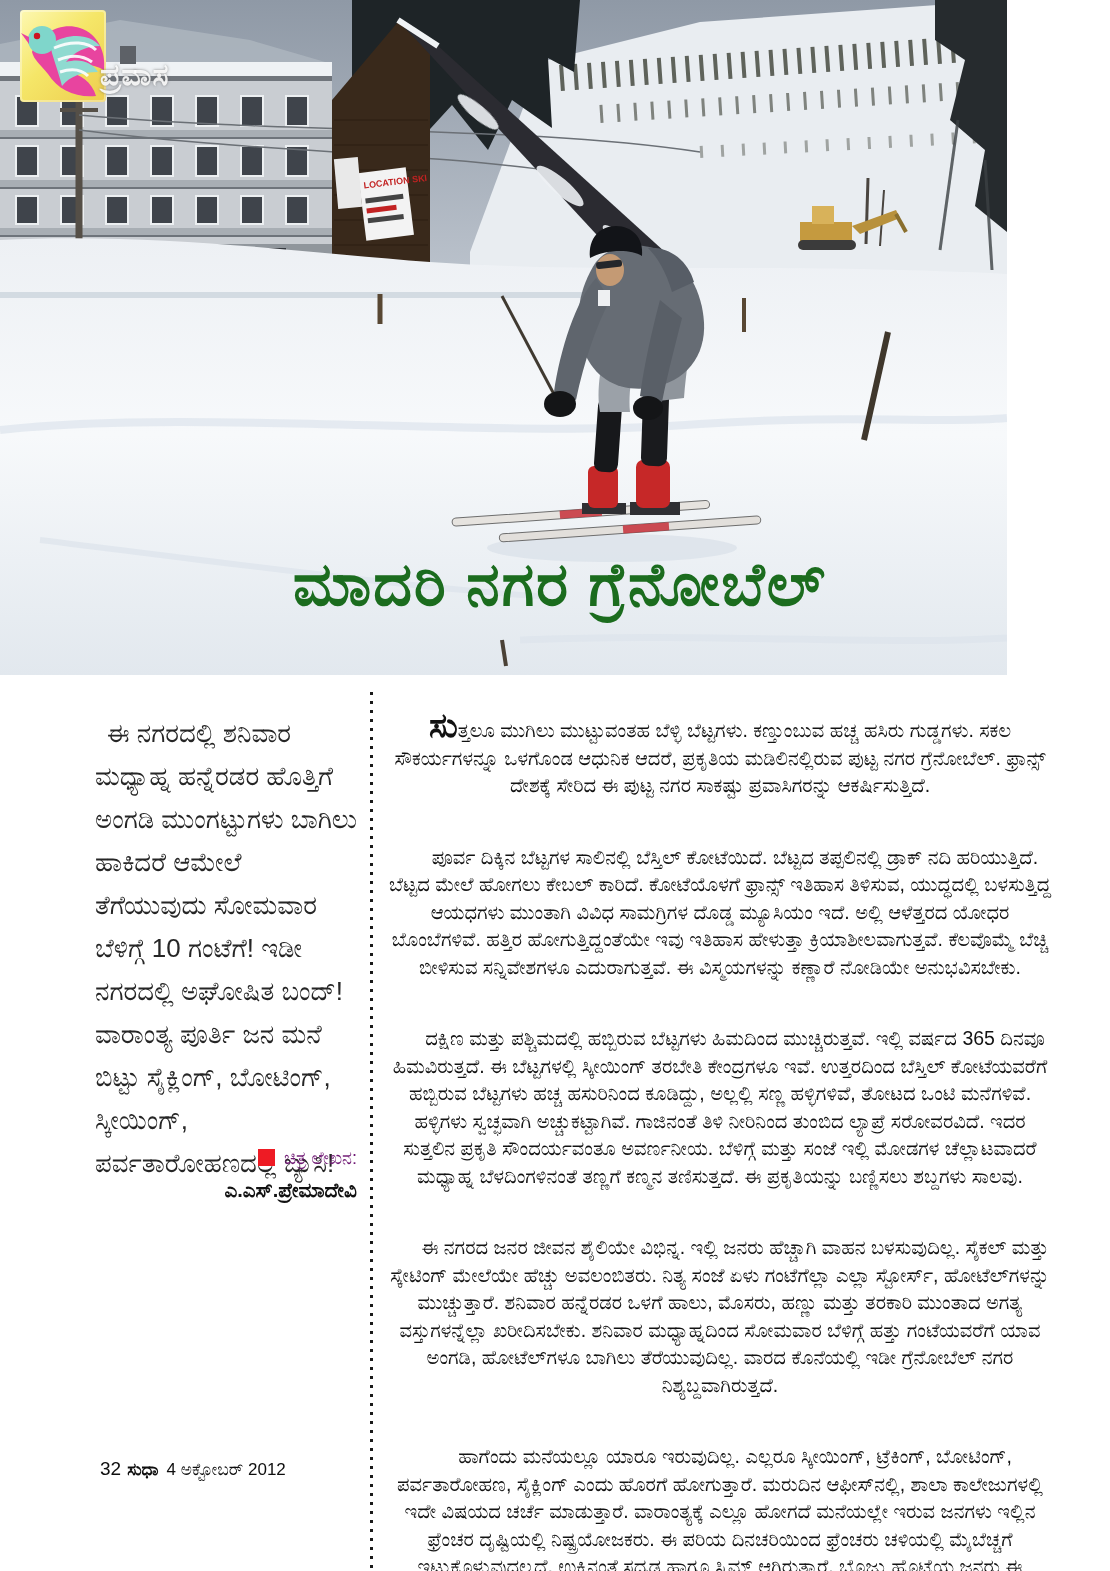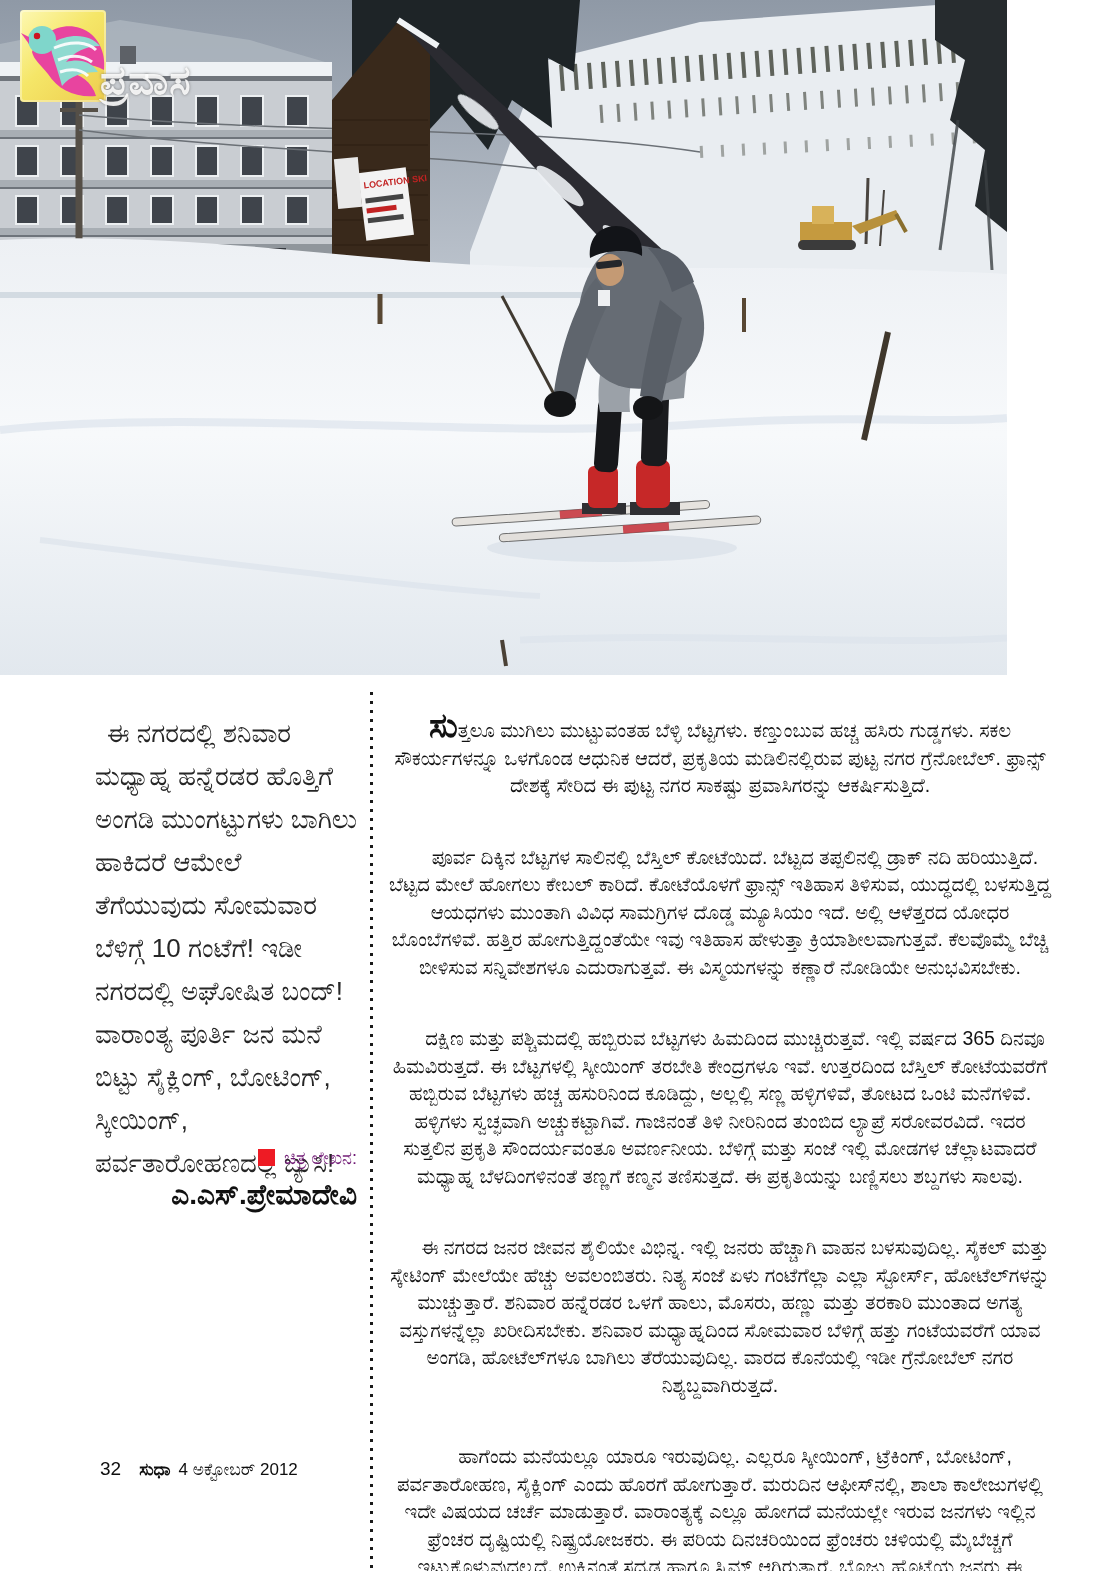--- a/index.html
+++ b/index.html
@@ -5,47 +5,47 @@
   html,body{margin:0;padding:0;background:#ffffff;}
   body{width:1110px;height:1571px;position:relative;font-family:"Liberation Sans",sans-serif;color:#151515;overflow:hidden;}
   .page{position:absolute;left:0;top:0;width:1110px;height:1571px;background:#fff;}
 
   
   .photo{position:absolute;left:0;top:0;width:1007px;height:675px;overflow:hidden;background:#9aa3ae;}
   .photo svg.scene{display:block;width:1007px;height:675px;}
   .logo{position:absolute;left:20px;top:10px;width:86px;height:92px;border-radius:4px;
         background:linear-gradient(135deg,#fdf8b2 0%,#f5e668 45%,#edcd4e 100%);
         box-shadow:inset 0 0 0 2px rgba(255,255,255,.35);}
-  .section-label{position:absolute;left:100px;top:58px;font-size:40px;font-weight:bold;
+  .section-label{position:absolute;left:100px;top:58px;font-size:30px;font-weight:bold;
         color:rgba(255,255,255,.88);text-shadow:0 0 3px rgba(90,90,90,.7);letter-spacing:1px;}
   .photo-title{position:absolute;left:120px;top:552px;width:880px;text-align:center;
         font-size:60px;font-weight:bold;color:#1b6c1e;letter-spacing:2px;line-height:1.1;margin:0;}
 
   
   .divider{position:absolute;left:370px;top:692px;width:3px;height:879px;
         background-image:repeating-linear-gradient(to bottom,#1a1a1a 0 3px,transparent 3px 9px);}
 
   .standfirst{position:absolute;left:95px;top:712px;width:262px;
         font-size:26px;line-height:43px;color:#262626;}
   .standfirst p{margin:0;text-indent:12px;}
 
   .byline{position:absolute;left:95px;top:1148px;width:262px;text-align:right;}
   .byline .label-row{font-size:18px;color:#701a75;}
   .red-square{display:inline-block;width:17px;height:17px;background:#ee1b24;margin-right:9px;vertical-align:-2px;}
-  .byline .author{font-size:28px;font-weight:bold;color:#111;margin-top:10px;}
+  .byline .author{font-size:20px;font-weight:bold;color:#111;margin-top:10px;}
 
   .article{position:absolute;left:388px;top:708px;width:664px;
         font-size:19.5px;line-height:27.5px;color:#121212;text-align:center;}
   .article p{margin:0;}
   .article p.indent{text-indent:30px;margin-top:44px;}
   .dropcap{font-size:34px;font-weight:bold;line-height:1;letter-spacing:0;}
 
   .footer{position:absolute;left:100px;top:1458px;font-size:17px;color:#0e0e0e;}
   .footer .pg{font-weight:normal;font-size:19px;}
-  .footer .mag{font-weight:bold;margin-left:18px;}
+  .footer .mag{font-weight:bold;margin-left:6px;}
   .footer .date{margin-left:8px;}
 </style>
 </head>
 <body>
 
 <div class="page">
 
   <div class="photo">
     <svg class="scene" viewBox="0 0 1007 675" xmlns="http://www.w3.org/2000/svg">
       <defs>
@@ -267,20 +267,21 @@
         <path d="M9,27 L1,23 L9,34 Z" fill="#e8449f"></path>
         <g stroke="#ffffff" stroke-width="3" fill="none" opacity=".9">
           <path d="M34,38 C52,30 68,32 76,40"></path>
           <path d="M38,50 C52,44 64,46 72,52"></path>
           <path d="M40,62 C52,58 62,60 68,66"></path>
         </g>
       </svg>
     </div>
     <div class="section-label">ಪ್ರವಾಸ</div>
 
+    <h1 class="photo-title">ಮಾದರಿ ನಗರ ಗ್ರೆನೋಬೆಲ್</h1>
   </div>
 
   <div class="divider"></div>
 
   <div class="standfirst">
     <p>ಈ ನಗರದಲ್ಲಿ ಶನಿವಾರ ಮಧ್ಯಾಹ್ನ ಹನ್ನೆರಡರ ಹೊತ್ತಿಗೆ ಅಂಗಡಿ ಮುಂಗಟ್ಟುಗಳು ಬಾಗಿಲು ಹಾಕಿದರೆ ಆಮೇಲೆ ತೆಗೆಯುವುದು ಸೋಮವಾರ ಬೆಳಿಗ್ಗೆ 10 ಗಂಟೆಗೆ! ಇಡೀ ನಗರದಲ್ಲಿ ಅಘೋಷಿತ ಬಂದ್! ವಾರಾಂತ್ಯ ಪೂರ್ತಿ ಜನ ಮನೆ ಬಿಟ್ಟು ಸೈಕ್ಲಿಂಗ್, ಬೋಟಿಂಗ್, ಸ್ಕೀಯಿಂಗ್, ಪರ್ವತಾರೋಹಣದಲ್ಲಿ ಬ್ಯುಸಿ!</p>
   </div>
 
   <div class="byline">
     <div class="label-row">

